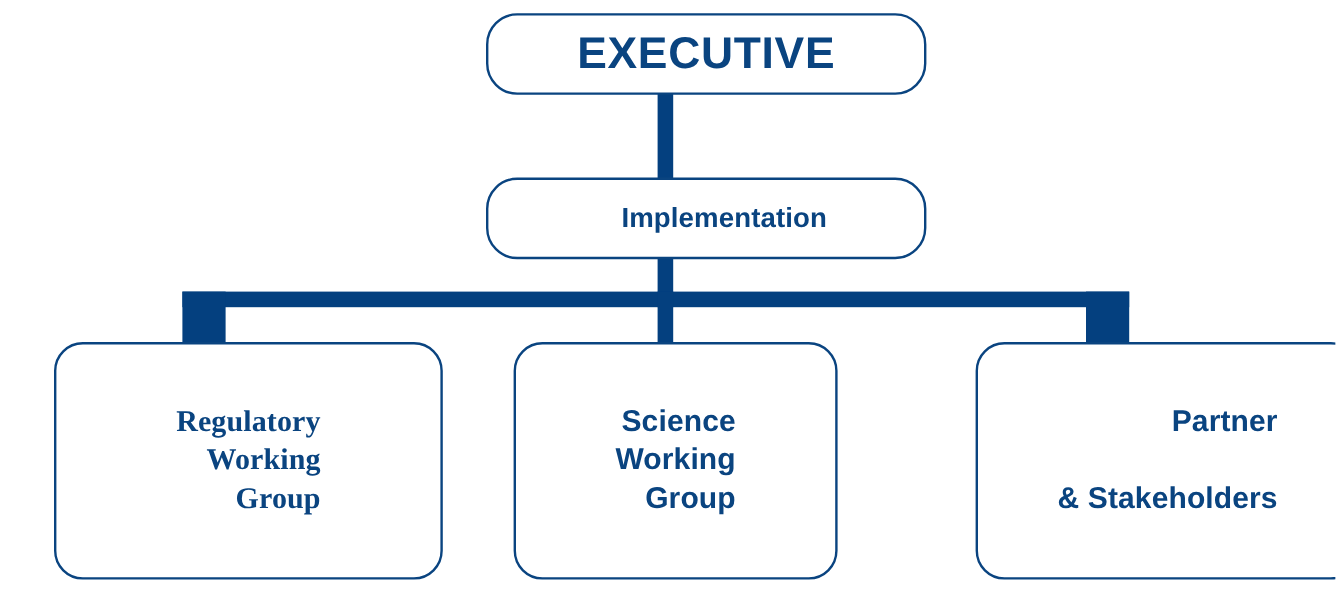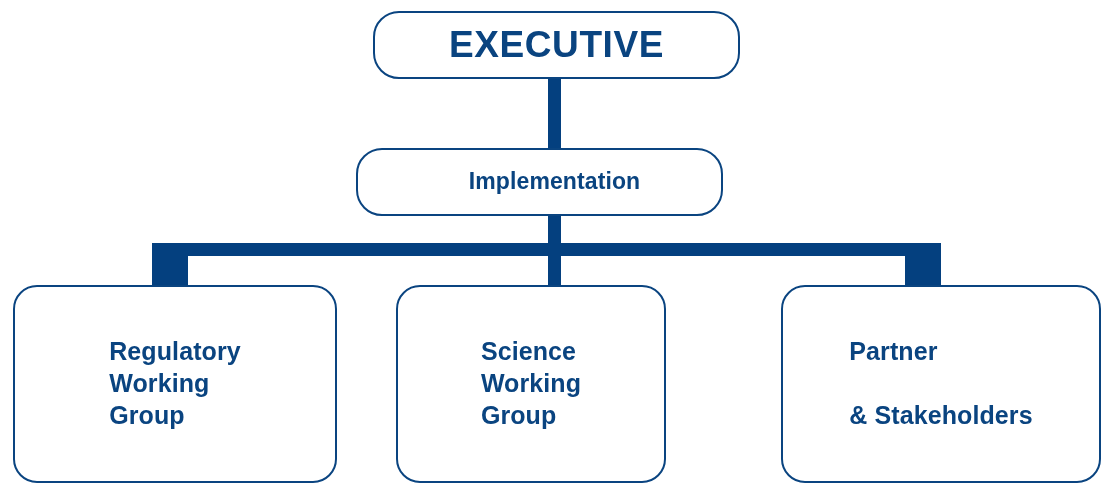--- a/index.html
+++ b/index.html
@@ -21,23 +21,24 @@
   
   .node {
     position: absolute;
     box-sizing: border-box;
     background: #ffffff;
     border: 2.6px solid #0a4480;
     border-radius: 24px;
     display: flex;
     align-items: center;
     justify-content: center;
-    text-align: left;
+    text-align: right;
     color: #0a4480;
     z-index: 3;
+    margin-left: 32px;
   }
   .node .label {
     display: block;
     line-height: 1.14;
     letter-spacing: 0.1px;
   }
 
   .node-executive {
     left: 373px;
     top: 11px;
@@ -45,21 +46,21 @@
     height: 68px;
     border-radius: 26px;
   }
   .node-executive .label {
     font-size: 37px;
     font-weight: bold;
     letter-spacing: 0.6px;
   }
 
   .node-committee {
-    left: 356px;
+    left: 373px;
     top: 148px;
     width: 367px;
     height: 68px;
     border-radius: 26px;
     padding-left: 30px;
   }
   .node-committee .label {
     font-size: 23px;
     font-weight: bold;
     line-height: 1.18;
@@ -69,21 +70,21 @@
     top: 285px;
     height: 198px;
     border-radius: 24px;
   }
   .node-group .label {
     font-size: 25px;
     font-weight: bold;
     line-height: 1.27;
   }
 
-  .node-regulatory { left: 13px;  width: 324px; }
+  .node-regulatory { left: 13px;  width: 324px; font-family: Liberation Serif, serif; }
   .node-science    { left: 396px; width: 270px; }
   .node-partner    { left: 781px; width: 320px; }
 
   
   .conn {
     position: absolute;
     background: #04407f;
     z-index: 1;
   }
   

